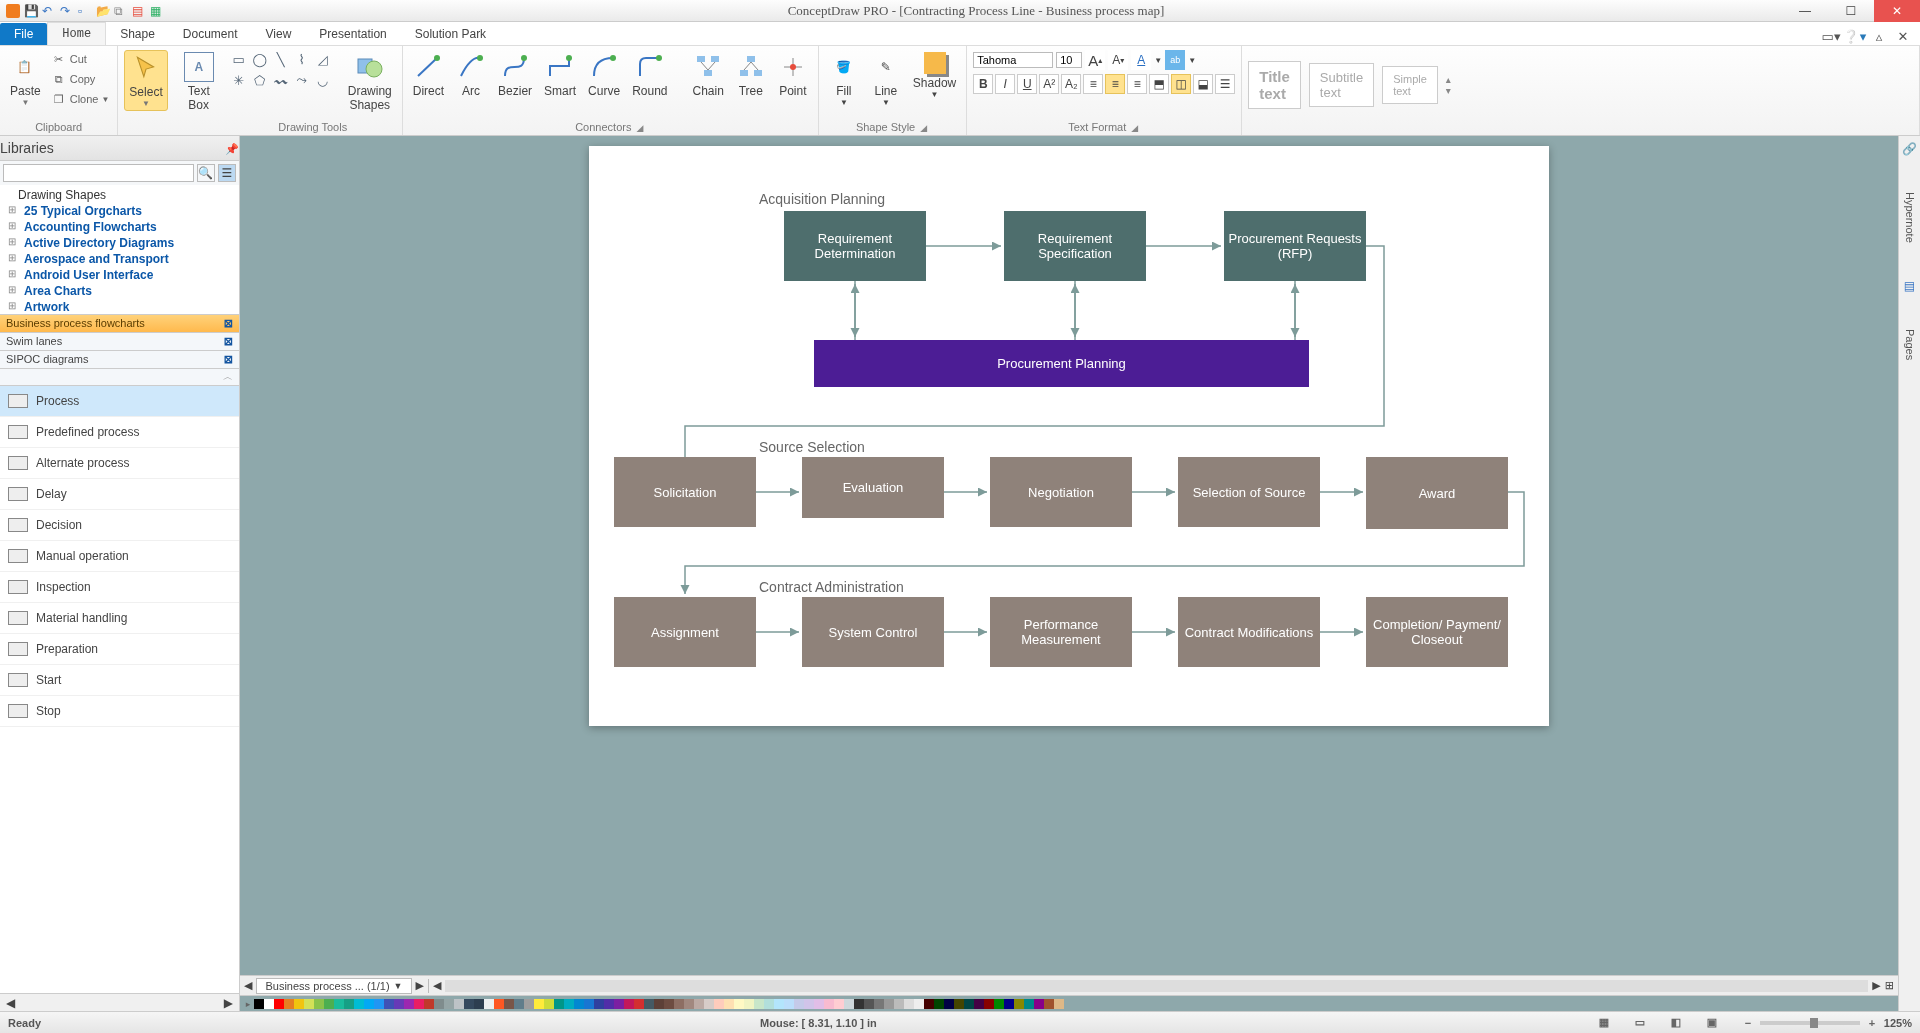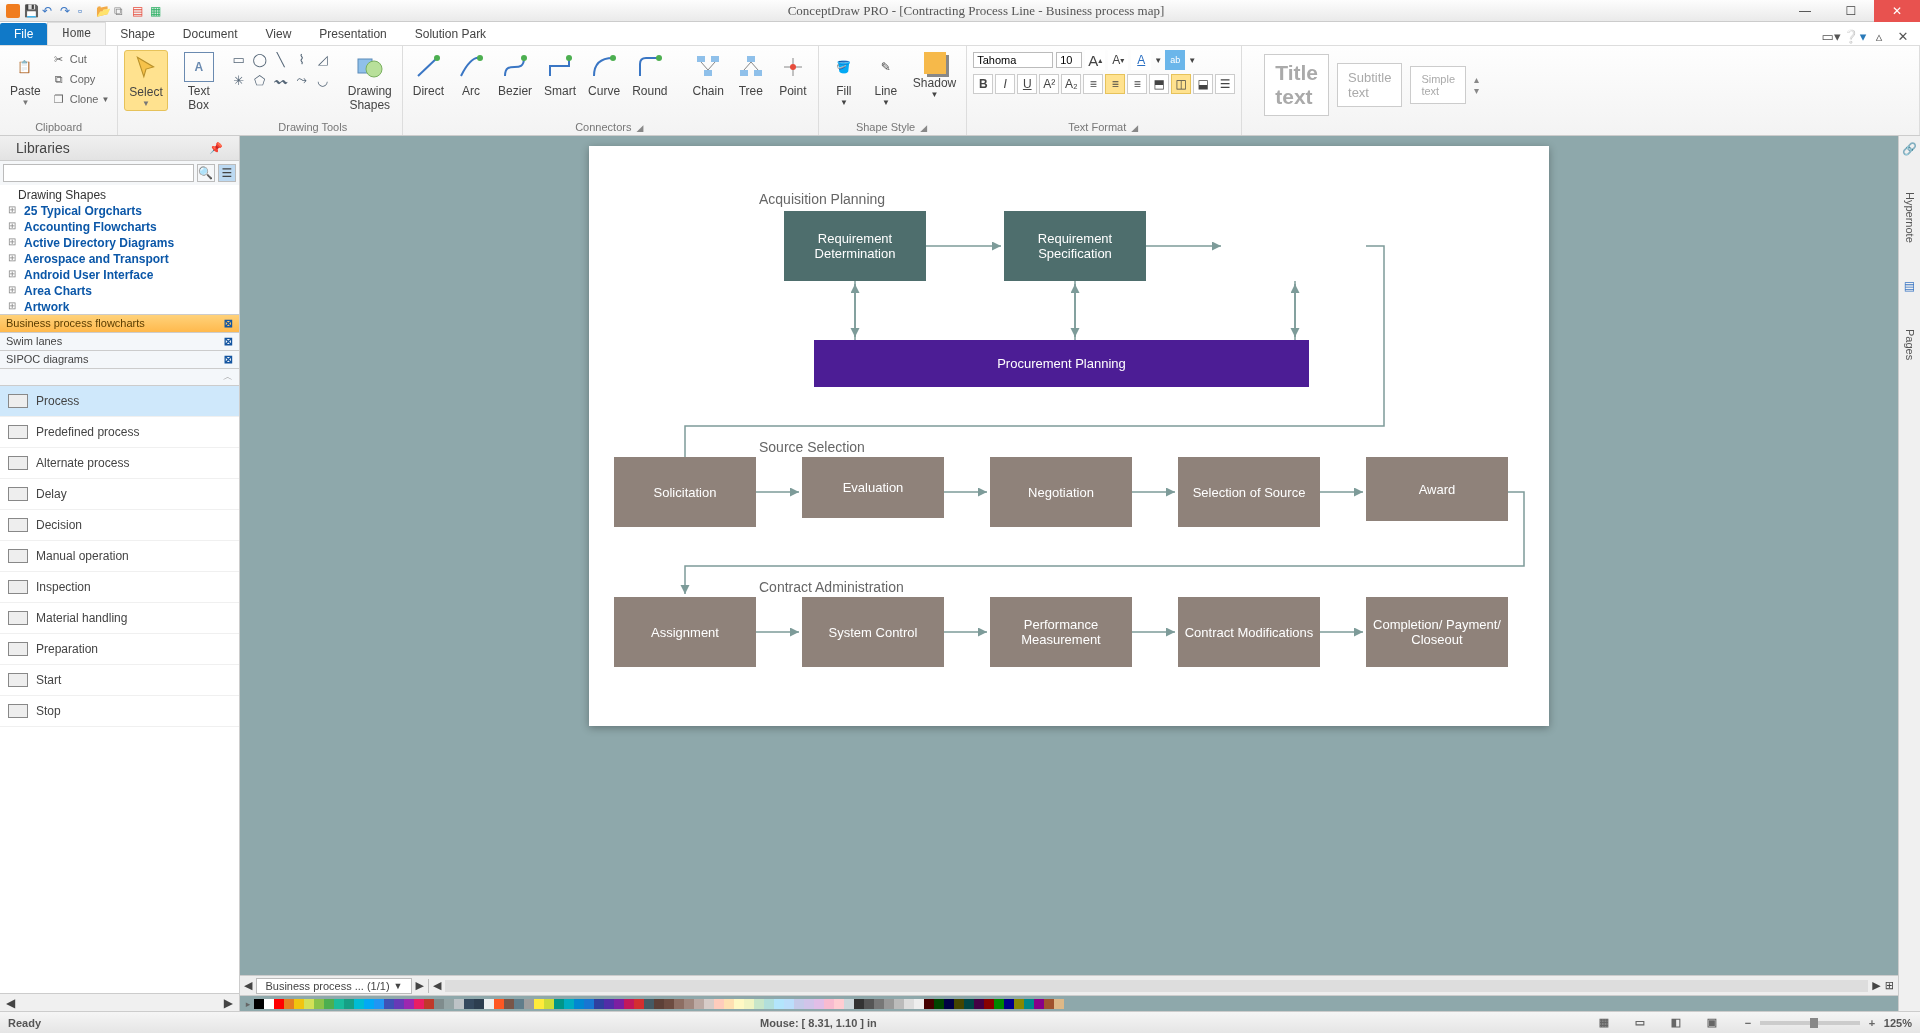--- a/index.html
+++ b/index.html
@@ -33,21 +33,21 @@
 .shape-grid span { width:18px; height:18px; display:inline-flex; align-items:center; justify-content:center; border:1px solid transparent; cursor:pointer; font-size:13px; color:#567; }
 .font-box { display:flex; gap:3px; align-items:center; }
 .font-box input { font-size:11px; border:1px solid #bbb; padding:1px 3px; }
 .fmt-btn { width:20px; height:20px; border:1px solid #ccc; background:#fff; display:inline-flex; align-items:center; justify-content:center; font-size:12px; cursor:pointer; }
 .fmt-btn.active { background:#ffe28f; border-color:#e6c25a; }
 .title-box { border:1px solid #ccc; padding:6px 10px; color:#aaa; font-size:13px; background:#fff; cursor:pointer; }
 .dlg-launcher { font-size:9px; color:#888; cursor:pointer; padding:0 2px; }
 
 .workspace { display:flex; height:calc(100vh - 22px - 24px - 90px - 22px); }
 .libraries { width:240px; background:#f5f7f9; border-right:1px solid #ccc; display:flex; flex-direction:column; }
-.lib-header { background:linear-gradient(#f0f0f0,#e3e3e3); padding:4px 16px; font-size:14px; color:#444; border-bottom:1px solid #ccc; display:flex; justify-content:space-between; align-items:center; }
+.lib-header { background:linear-gradient(#f0f0f0,#e3e3e3); padding:4px 0; font-size:14px; color:#444; border-bottom:1px solid #ccc; display:flex; justify-content:space-between; align-items:flex-end; }
 .lib-search { padding:3px; display:flex; gap:3px; }
 .lib-search input { flex:1; border:1px solid #bbb; padding:2px 4px; font-size:11px; }
 .lib-search span { width:18px; height:18px; border:1px solid #bbb; display:inline-flex; align-items:center; justify-content:center; cursor:pointer; }
 .lib-tree { flex:0 0 auto; max-height:130px; overflow-y:scroll; border-bottom:1px solid #ccc; background:#fff; padding:2px 4px; font-size:12px; }
 .lib-tree-head { color:#333; padding:1px 0 1px 14px; }
 .lib-tree-item { color:#0b57a8; font-weight:bold; padding:1px 0 1px 20px; cursor:pointer; position:relative; }
 .lib-tree-item:before { content:"⊞"; position:absolute; left:4px; color:#888; font-weight:normal; font-size:10px; }
 .lib-section { font-size:11px; padding:2px 6px; border-bottom:1px solid #ccc; display:flex; justify-content:space-between; cursor:pointer; background:#f4f7fa; }
 .lib-section.sel { background:linear-gradient(#ffd27a,#ffb94d); color:#5a3c00; }
 .lib-section .x { color:#1455a0; font-weight:bold; }
@@ -348,21 +348,21 @@
         <span class="fmt-btn active">◫</span>
         <span class="fmt-btn">⬓</span>
         <span class="fmt-btn">☰</span>
       </div>
     </div>
     <div class="rgroup-label"><span>Text Format</span> <span class="dlg-launcher">◢</span></div>
   </div>
 
   <div class="rgroup" style="flex:1;">
     <div class="rgroup-body" style="align-items:center;gap:8px;">
-      <div class="title-box" style="font-size:21px;font-weight:bold;white-space:pre-line;margin-left:16px;">Title
+      <div class="title-box" style="font-size:15px;font-weight:bold;white-space:pre-line;">Title
 text</div>
       <div class="title-box" style="white-space:pre-line;">Subtitle
 text</div>
       <div class="title-box" style="font-size:11px;white-space:pre-line;">Simple
 text</div>
       <span style="font-size:10px;color:#888;cursor:pointer;">▴<br>▾</span>
     </div>
     <div class="rgroup-label">&nbsp;</div>
   </div>
 </div>
@@ -488,27 +488,29 @@
             <line x1="731" y1="486" x2="774" y2="486"></line>
           </g>
         </svg>
       <div class="section-label" style="left: 170px; top: 45px;">Acquisition Planning</div>
           <div class="section-label" style="left: 170px; top: 293px;">Source Selection</div>
           <div class="section-label" style="left: 170px; top: 433px;">Contract Administration</div>
           <div class="box dark" style="left: 195px; top: 65px; width: 142px; height: 70px;">Requirement
 Determination</div>
           <div class="box dark" style="left: 415px; top: 65px; width: 142px; height: 70px;">Requirement
 Specification</div>
+          <div class="box dark" style="left: 635px; top: 65px; width: 142px; height: 70px;">Procurement
+Requests (RFP)</div>
           <div class="box light" style="left: 225px; top: 194px; width: 495px; height: 47px;">Procurement Planning</div>
           <div class="box brown" style="left: 25px; top: 311px; width: 142px; height: 70px;">Solicitation</div>
           <div class="box brown" style="left: 213px; top: 311px; width: 142px; height: 61px;">Evaluation</div>
           <div class="box brown" style="left: 401px; top: 311px; width: 142px; height: 70px;">Negotiation</div>
           <div class="box brown" style="left: 589px; top: 311px; width: 142px; height: 70px;">Selection of
 Source</div>
-          <div class="box brown" style="left: 777px; top: 311px; width: 142px; height: 64px;">Award</div>
+          <div class="box brown" style="left: 777px; top: 311px; width: 142px; height: 72px;">Award</div>
           <div class="box brown" style="left: 25px; top: 451px; width: 142px; height: 70px;">Assignment</div>
           <div class="box brown" style="left: 213px; top: 451px; width: 142px; height: 70px;">System Control</div>
           <div class="box brown" style="left: 401px; top: 451px; width: 142px; height: 70px;">Performance
 Measurement</div>
           <div class="box brown" style="left: 589px; top: 451px; width: 142px; height: 70px;">Contract
 Modifications</div>
           <div class="box brown" style="left: 777px; top: 451px; width: 142px; height: 70px;">Completion/
 Payment/
 Closeout</div>
         </div>

